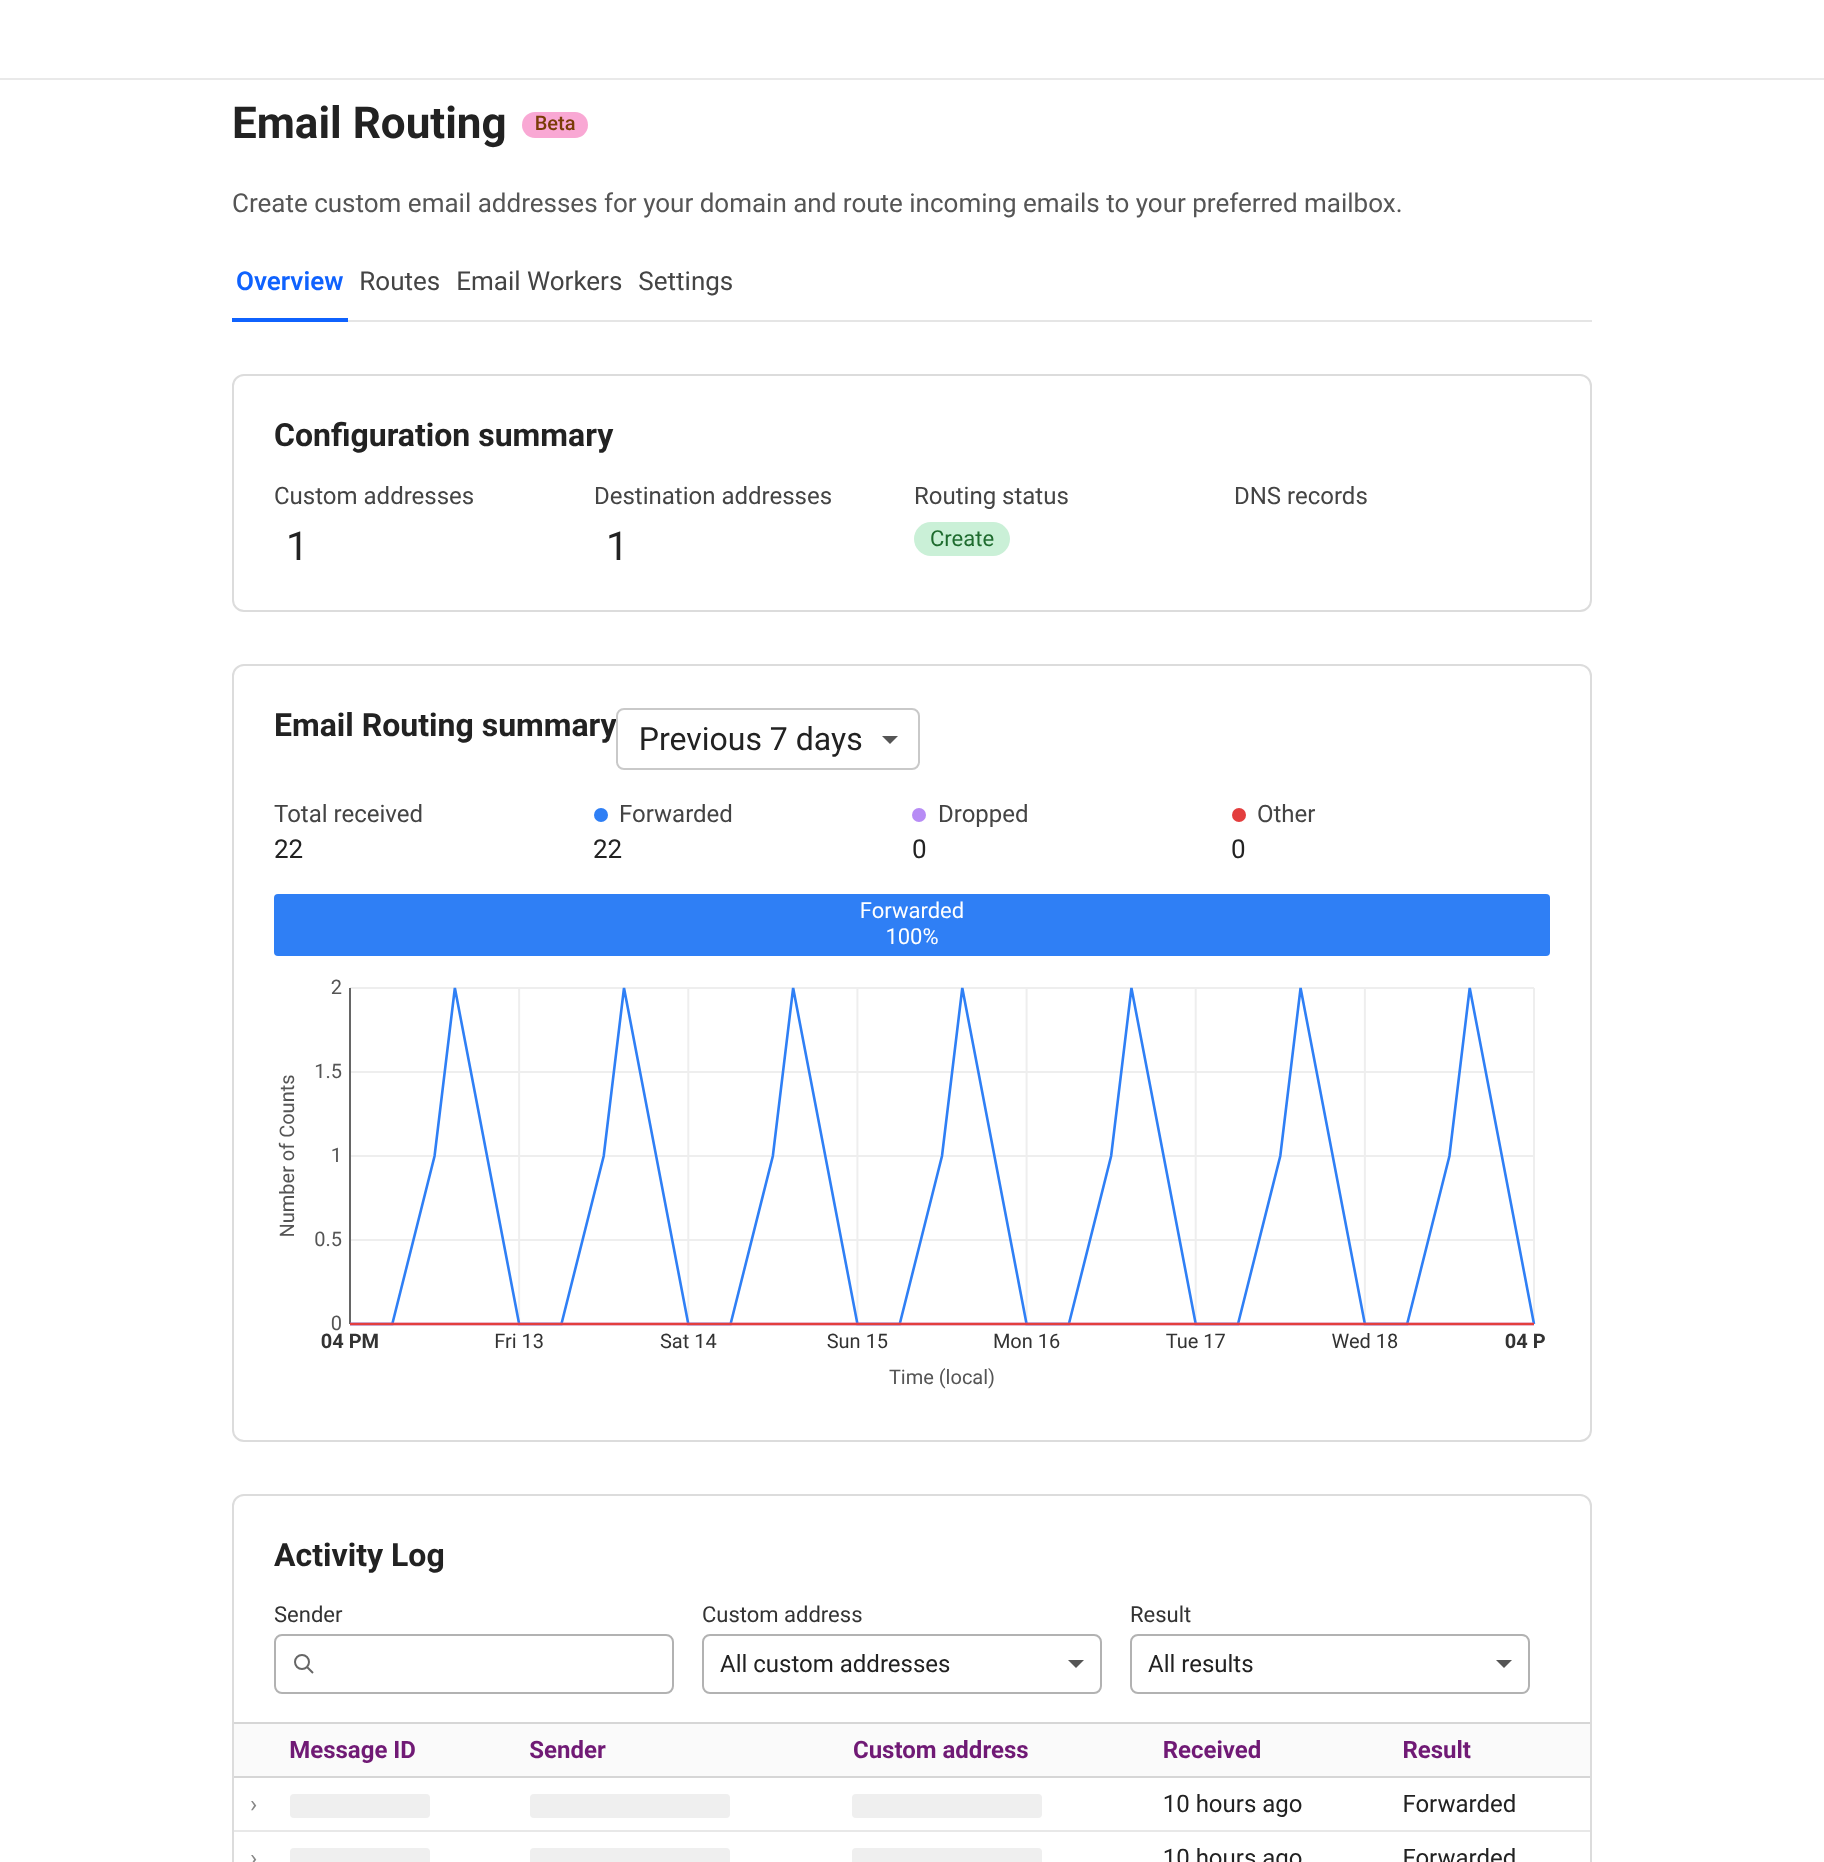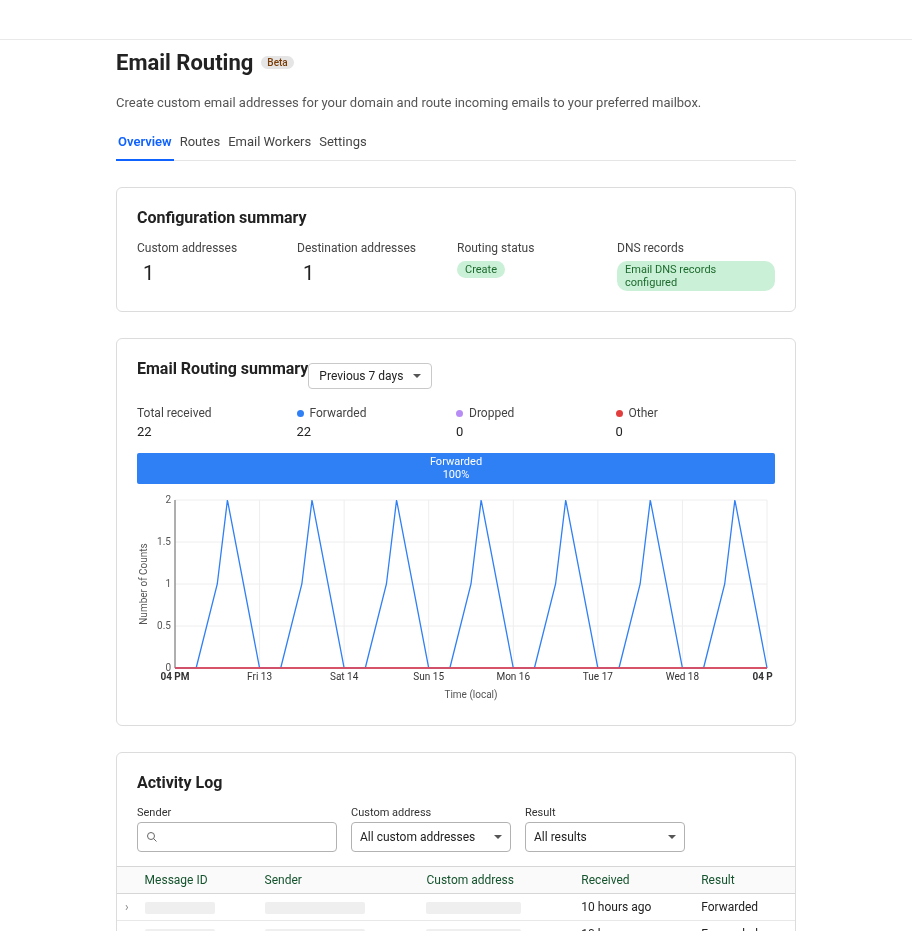--- a/index.html
+++ b/index.html
@@ -19,21 +19,21 @@
     margin: 0 auto;
     padding-top: 10px;
   }
   .title-row {
     display: flex;
     align-items: center;
     gap: 8px;
   }
   h1 { font-size: 22px; font-weight: 700; }
   .beta-badge {
-    background: #e5e5e5;
+    background: #f9a8d4;
     color: #7a3c07;
     font-size: 10px;
     font-weight: 500;
     padding: 1px 6px;
     border-radius: 9px;
   }
   .subtitle { color: #555; font-size: 13px; margin-top: 20px; }
 
   .tabs {
     display: flex;
@@ -75,21 +75,21 @@
     background: #caf0d7;
     color: #1e6b2e;
   }
 
   .summary-header { display: flex; justify-content: flex-start; align-items: center; margin-bottom: 14px; }
   .dropdown-btn {
     border: 1px solid #c9c9c9;
     background: #fff;
     border-radius: 4px;
     padding: 5px 10px;
-    font-size: 12px;
+    font-size: 16px;
     display: inline-flex;
     align-items: center;
     gap: 10px;
     cursor: pointer;
   }
   .caret-down {
     width: 0; height: 0;
     border-left: 4px solid transparent;
     border-right: 4px solid transparent;
     border-top: 4px solid #555;
@@ -123,33 +123,33 @@
     border: 1px solid #b2b2b2;
     border-radius: 4px;
     height: 30px;
     display: flex;
     align-items: center;
     padding: 0 8px;
     background: #fff;
     font-size: 12px;
   }
   .input-box.search { width: 200px; }
-  .input-box.sel { width: 160px; justify-content: space-between; cursor: pointer; text-align: right; }
+  .input-box.sel { width: 200px; justify-content: space-between; cursor: pointer; text-align: right; }
   .search input { border: none; outline: none; font-size: 12px; flex: 1; background: transparent; margin-left: 6px; }
 
   .log-table { width: 100%; border-collapse: collapse; margin-top: 14px; margin-left:-20px; margin-right:-20px; width: calc(100% + 40px); }
   .log-table th {
     text-align: left;
     font-size: 12px;
-    font-weight: 400;
+    font-weight: 700;
     padding: 6px 8px;
     border-bottom: 1px solid #d6d6d6;
     border-top: 1px solid #d6d6d6;
     background: #fafafa;
-    color: #14532d;
+    color: #701a75;
   }
   .log-table td {
     padding: 6px 8px;
     border-bottom: 1px solid #e8e8e8;
     font-size: 12px;
     vertical-align: middle;
   }
   .chev-cell { width: 18px; color: #888; }
   .blur-pill {
     display: inline-block;
@@ -189,21 +189,20 @@
       <div class="stat">
         <div class="label">Destination addresses</div>
         <div class="value-lg">1</div>
       </div>
       <div class="stat">
         <div class="label">Routing status</div>
         <div><span class="status-pill">Create</span></div>
       </div>
       <div class="stat">
         <div class="label">DNS records</div>
-        <div><span class="status-pill">Email DNS records configured</span></div>
       </div>
     </div>
   </div>
 
   <div class="card">
     <div class="summary-header">
       <h2>Email Routing summary</h2>
       <div class="dropdown-btn">
         <span>Previous 7 days</span>
         <span class="caret-down"></span>

